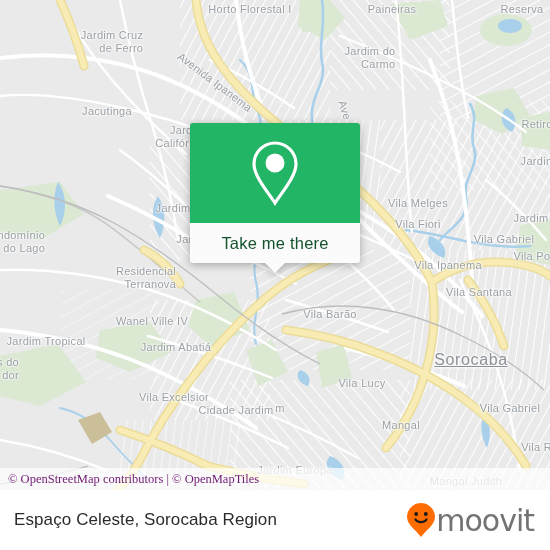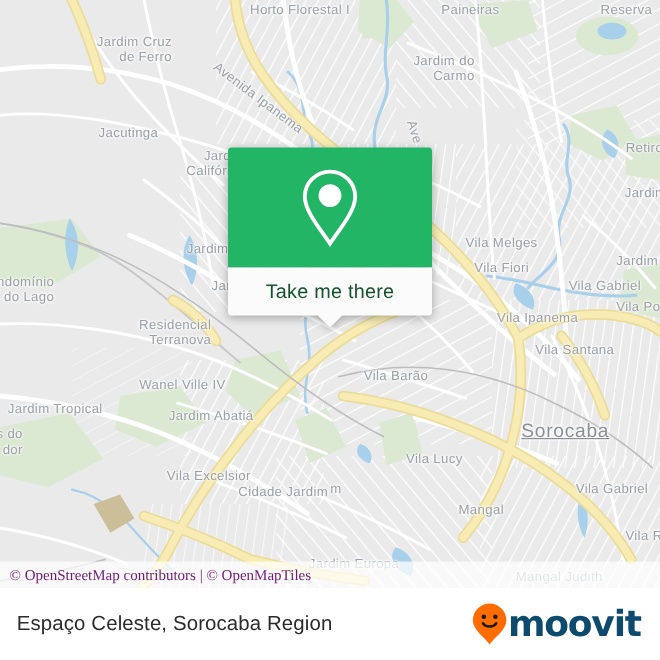--- a/index.html
+++ b/index.html
@@ -113,22 +113,22 @@
     padding: 0 16px 0 14px;
   }
   #place-name {
     font-size: 17px;
     color: #2b2b2b;
     letter-spacing: .1px;
   }
   #moovit-logo { display: flex; align-items: center; }
   #moovit-word {
     font-size: 30px;
-    font-weight: bold;
-    color: #0c4a6e;
+    font-weight: normal;
+    color: #737373;
     letter-spacing: -1px;
     margin-left: 0;
     font-family: "DejaVu Sans", sans-serif;
   }
 </style>
 </head>
 <body>
 
 <div id="app">
 

